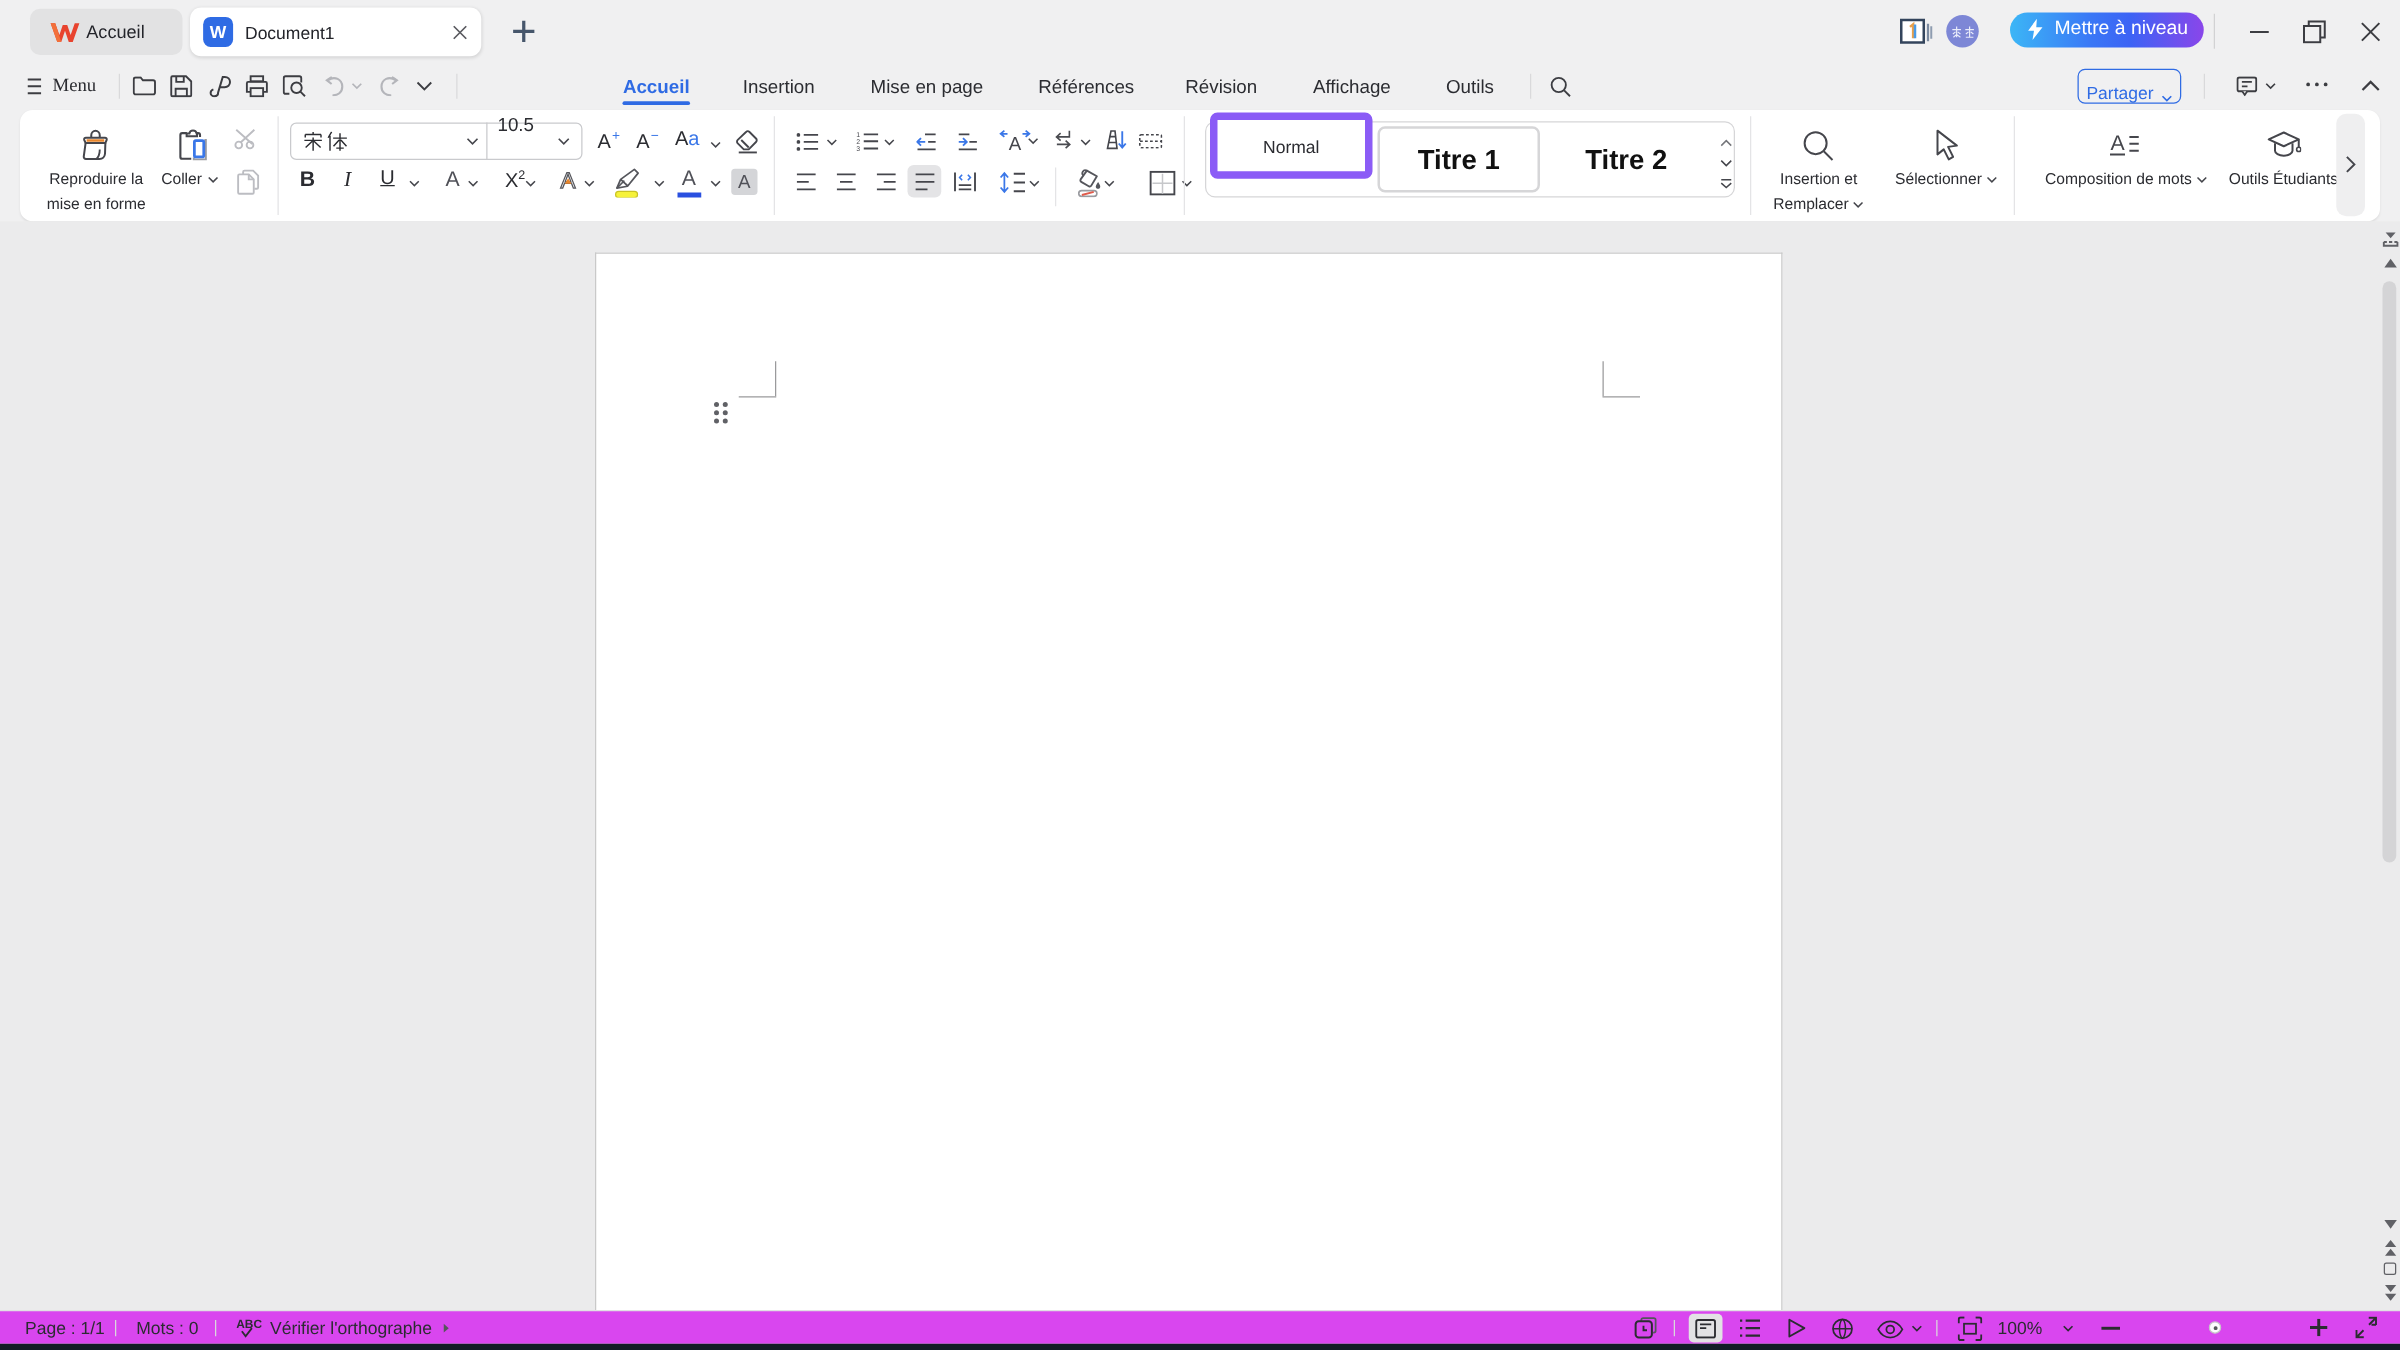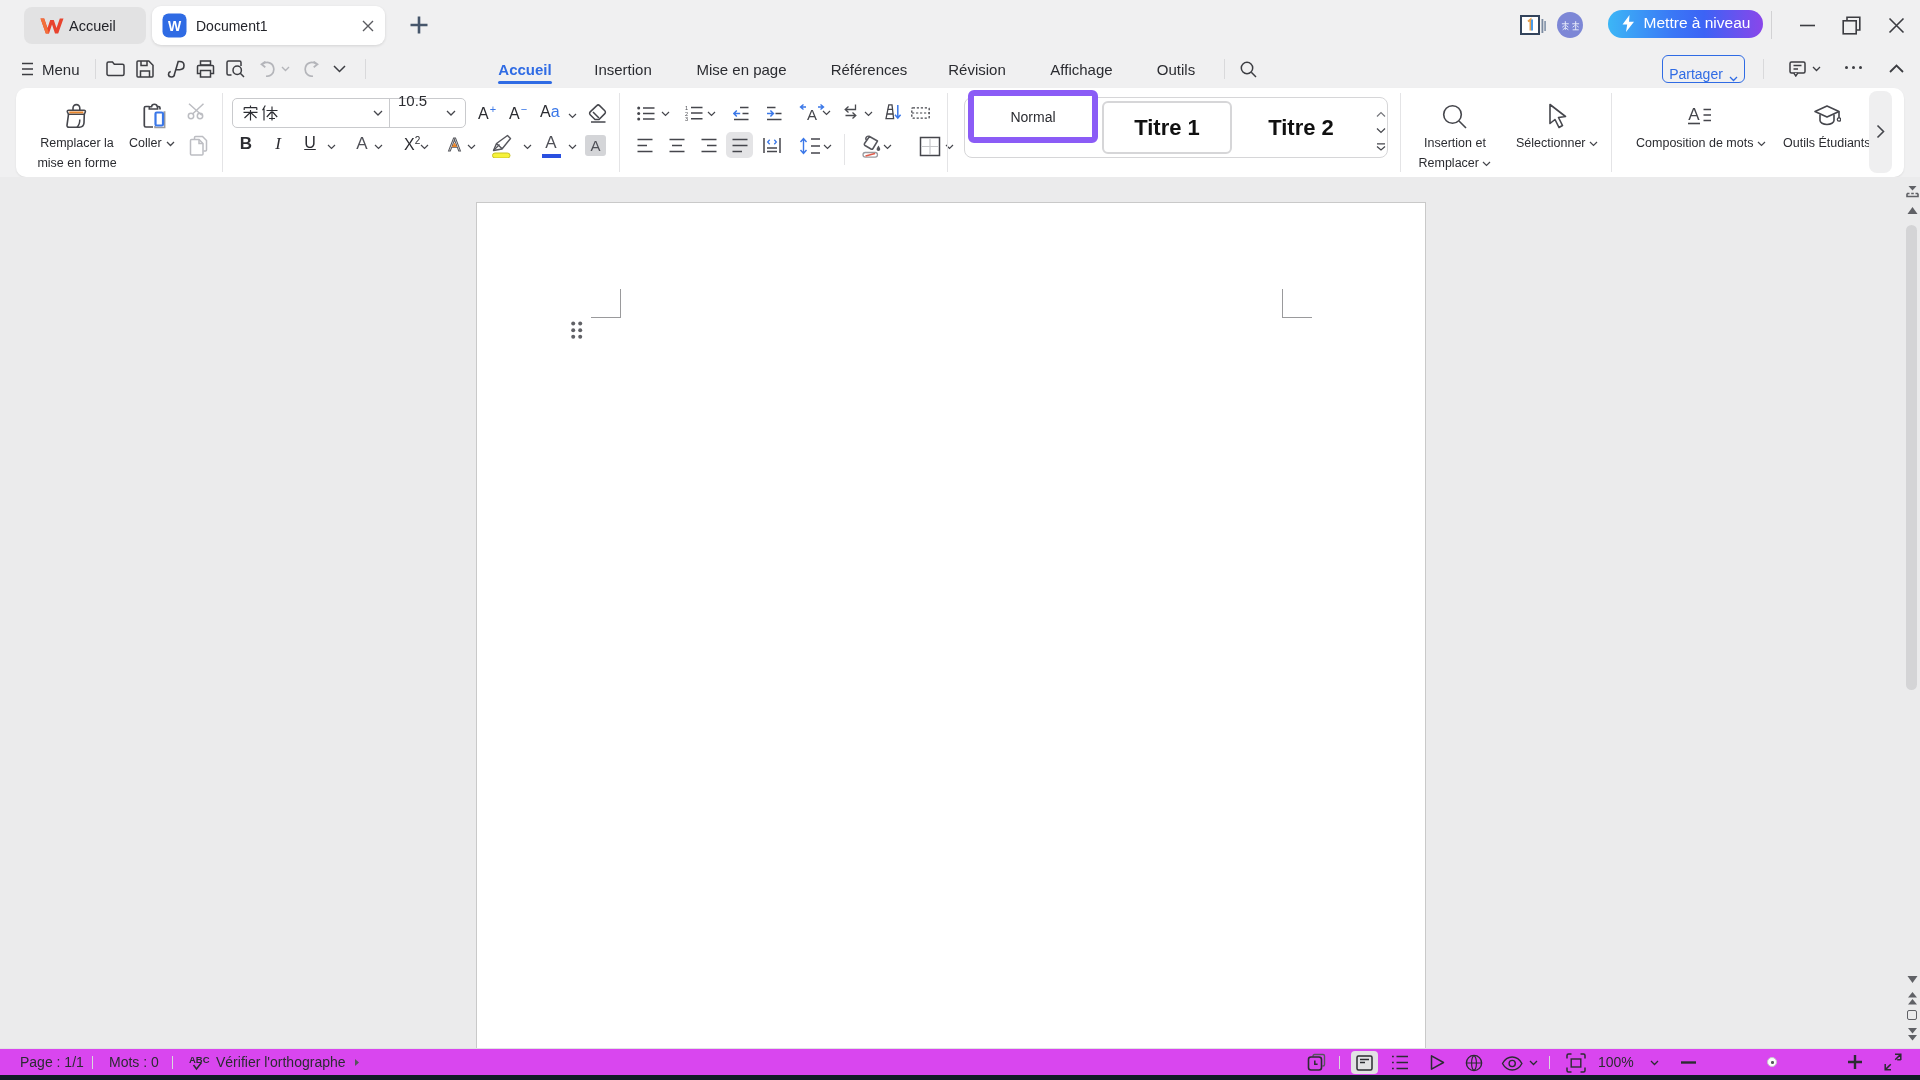--- a/index.html
+++ b/index.html
@@ -12,21 +12,21 @@
 .hometab { position:absolute; left:24px; top:7px; width:122px; height:37px; background:#e2e2e3; border-radius:8px; display:flex; align-items:center; }
 .hometab .txt { font-size:14.5px; color:#23242a; margin-left:4px; }
 .doctab { position:absolute; left:152px; top:6px; width:233px; height:39px; background:#ffffff; border-radius:9px; box-shadow:0 1px 3px rgba(0,0,0,0.12); display:flex; align-items:center; }
 .doctab .txt { font-size:14px; color:#23242a; margin-left:9px; }
 .plusbtn { position:absolute; left:408px; top:14px; width:22px; height:22px; }
 #rightctl { position:absolute; right:0; top:0; height:50px; display:flex; align-items:center; }
 .upg { width:155px; height:28px; border-radius:14px; margin-top:-3px; background:linear-gradient(90deg,#3cb6f6 0%,#3a77f6 42%,#3c63f5 62%,#8a46ea 100%); color:#fff; font-size:15.5px; display:flex; align-items:center; justify-content:center; }
 
 #menurow { position:absolute; left:0; top:50px; width:1920px; height:38px; background:#f0f0f1; }
 .vsep { width:1px; background:#d9d9db; }
-.menuitem { display:flex; align-items:center; color:#2b2c31; font-size:14px; }
+.menuitem { display:flex; align-items:center; color:#2b2c31; font-size:14px;font-family:Liberation Serif, serif; }
 .rtab { font-size:15px; color:#2b2c31; position:absolute; top:0; height:38px; display:flex; align-items:center; justify-content:center; }
 .rtab.active { color:#2f6be4; font-weight:bold; }
 .rtab.active::after { content:""; position:absolute; left:11px; right:11px; bottom:4px; height:3px; border-radius:2px; background:#2f6be4; }
 
 #ribbon { position:absolute; left:16px; top:88px; width:1888px; height:89px; background:#ffffff; border-radius:10px; box-shadow:0 1px 2px rgba(0,0,0,0.08); }
 .rsep { position:absolute; top:5px; bottom:5px; width:1px; background:#e4e4e6; }
 .rlabel { font-size:12.5px; color:#2b2c31; white-space:nowrap; }
 .caret { display:inline-block; }
 
 #docarea { position:absolute; left:0; top:177px; width:1920px; height:871px; background:#ebebec; }
@@ -174,21 +174,21 @@
 </div>
 <div id="ribbon">
 
   <svg class="abs" style="left:48px;top:15px" width="25" height="26" viewBox="0 0 25 26">
     <path d="M9 7 L9 5.2 C9 3.2 10.5 1.6 12.4 1.6 C14.3 1.6 15.8 3.2 15.8 5.2 L15.8 7" fill="none" stroke="#45464c" stroke-width="1.6"></path>
     <path d="M4.7 7.2 L20 7.2 C21 7.2 21.7 8.1 21.3 9 L20.3 11.3 L4.5 11.3 L3.4 9 C3 8.1 3.7 7.2 4.7 7.2 Z" fill="none" stroke="#45464c" stroke-width="1.6"></path>
     <path d="M5.3 9.4 L19.4 9.4" stroke="#e8862c" stroke-width="1.9"></path>
     <path d="M4.5 11.3 L3 22.3 C2.9 23.3 3.7 24.2 4.7 24.2 L15.5 24.2 C18 24.2 19.7 22.6 20 20 L20.3 11.3" fill="none" stroke="#45464c" stroke-width="1.6"></path>
     <path d="M15.8 16.5 C15.8 19.5 14.8 22.6 13 24.2" fill="none" stroke="#45464c" stroke-width="1.5"></path>
   </svg>
-  <div class="rlabel abs" style="left:0px;top:48px;width:122px;text-align:center">Remplacer la</div>
+  <div class="rlabel abs" style="left:0px;top:48px;width:122px;text-align:center">Reproduire la</div>
   <div class="rlabel abs" style="left:0px;top:68px;width:122px;text-align:center">mise en forme</div>
 
   <svg class="abs" style="left:126px;top:15px" width="25" height="26" viewBox="0 0 25 26">
     <path d="M7.5 3.5 L3.8 3.5 C3 3.5 2.3 4.2 2.3 5 L2.3 22.5 C2.3 23.3 3 24 3.8 24 L11 24" fill="none" stroke="#45464c" stroke-width="1.7"></path>
     <path d="M15.5 3.5 L16.5 3.5 C17.3 3.5 18 4.2 18 5 L18 6.5" fill="none" stroke="#45464c" stroke-width="1.7"></path>
     <path d="M7.3 6 L7.3 3.8 L9.5 3.8 C9.7 2.4 10.9 1.3 12.4 1.3 C13.9 1.3 15.1 2.4 15.3 3.8 L15.6 3.8 L15.6 6 Z" fill="none" stroke="#45464c" stroke-width="1.6"></path>
     <path d="M21.5 9 L22.7 9 L22.7 24.5 L13 24.5 L13 23" fill="none" stroke="#9a9ba0" stroke-width="1.5"></path>
     <rect x="13.5" y="9.5" width="7.5" height="13" rx="1.2" fill="#ffffff" stroke="#3a77e8" stroke-width="2.2"></rect>
   </svg>
   <div class="rlabel abs" style="left:100px;top:48px;width:72px;text-align:center">Coller <svg class="caret" width="9" height="6" viewBox="0 0 9 6" style="margin-left:1px">

